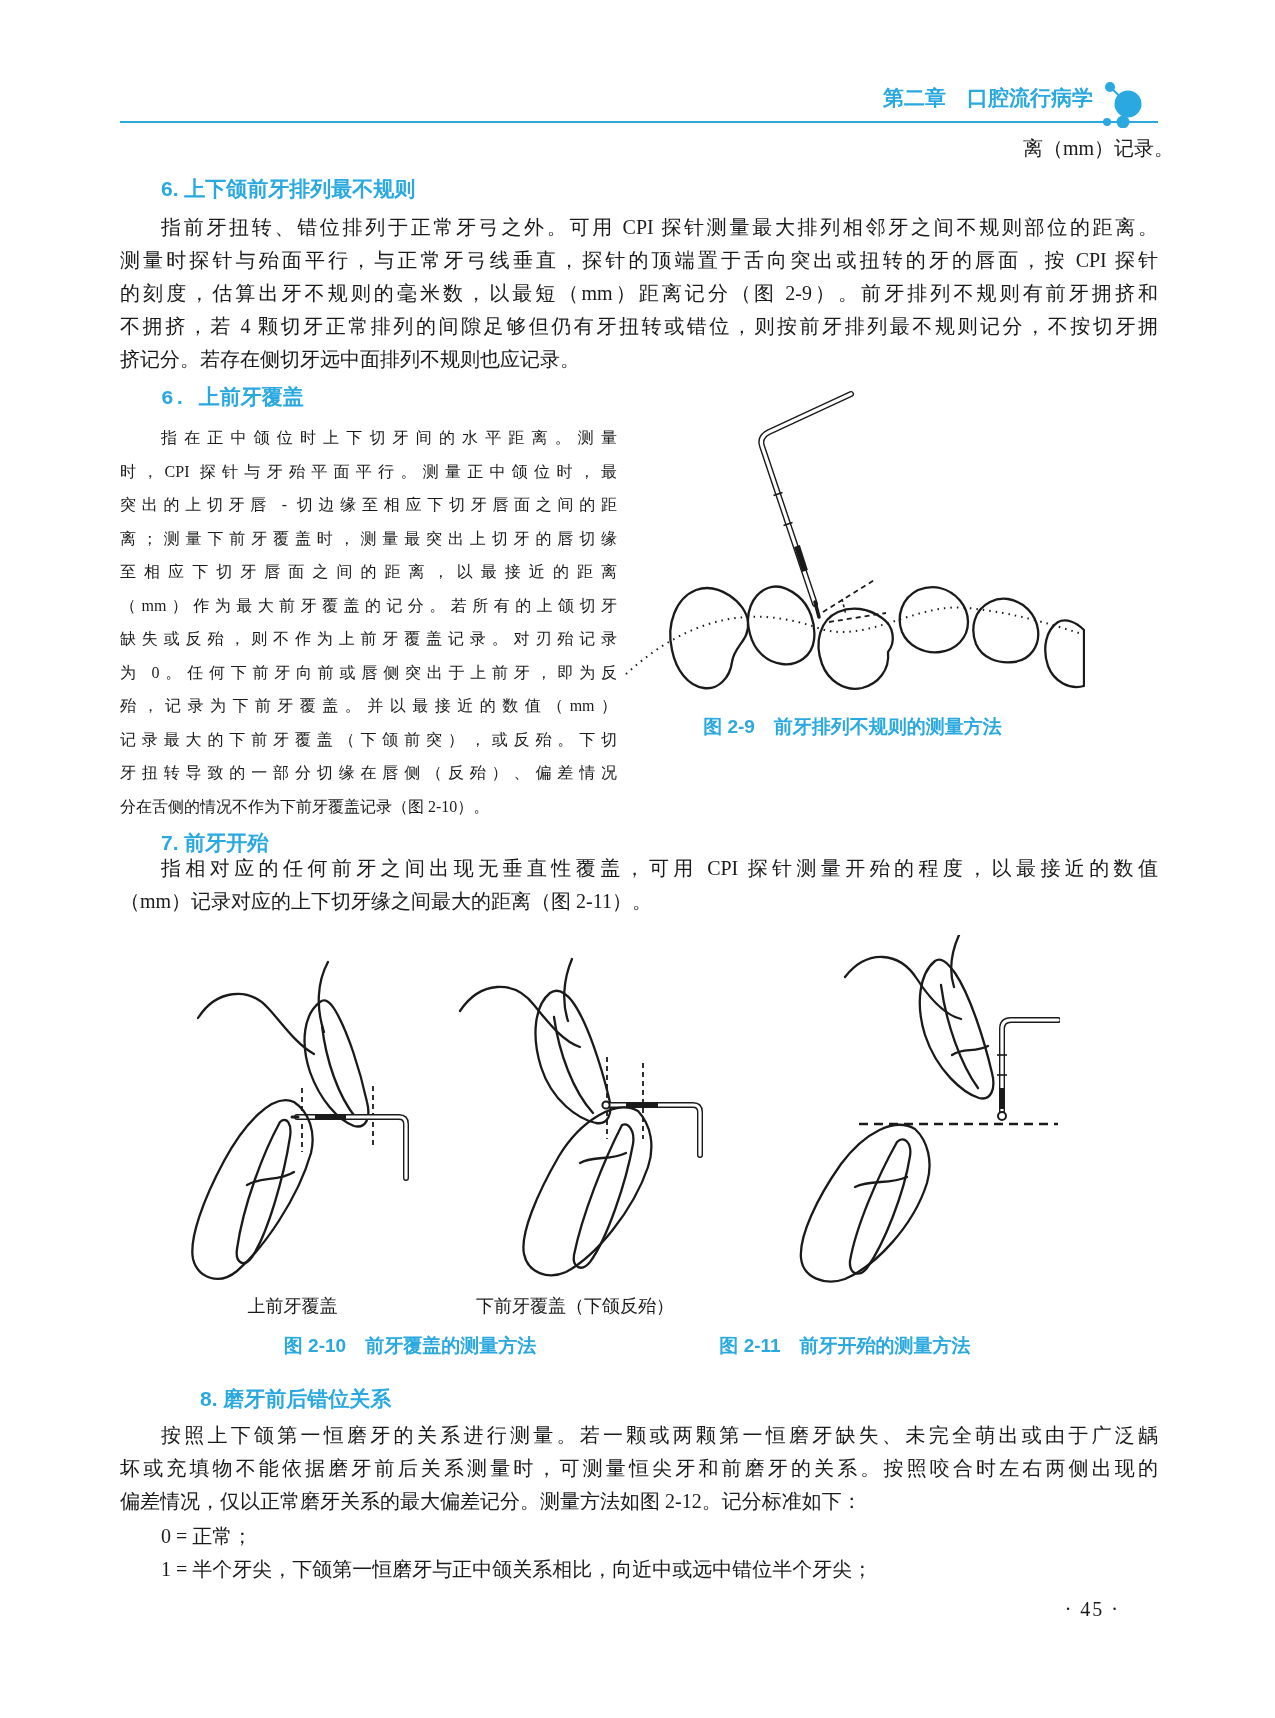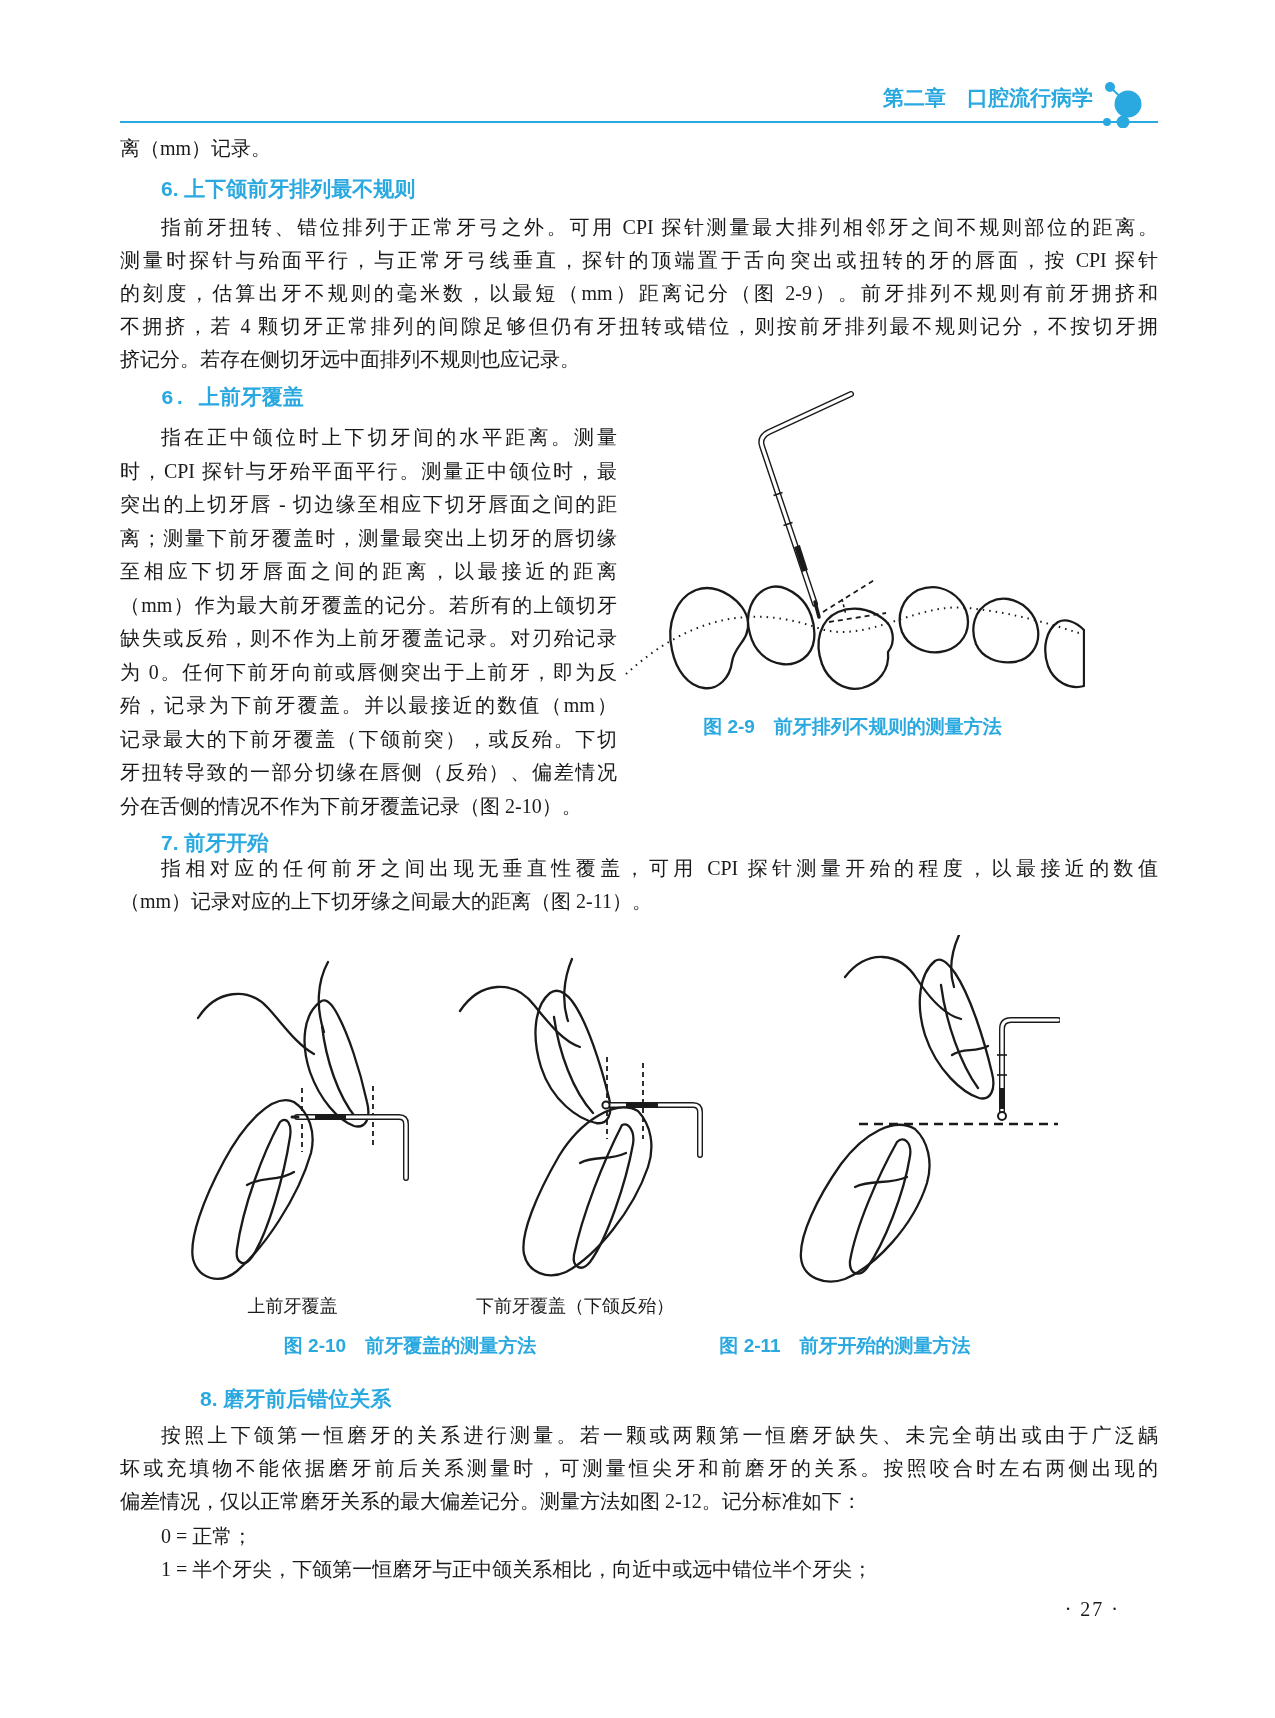--- a/index.html
+++ b/index.html
@@ -3,21 +3,21 @@
 <meta charset="utf-8">
 <style>
   :root { --accent:#29a9e0; --ink:#1a1a1a; }
   html,body { margin:0; padding:0; background:#ffffff; }
   .page {
     position:relative; width:1275px; height:1718px; background:#fff; overflow:hidden;
     font-family:"Liberation Serif","DejaVu Serif",serif; color:var(--ink);
   }
   .abs { position:absolute; }
   .body-line { font-size:20px; line-height:33px; color:var(--ink); }
-  .col-line  { font-size:20px; line-height:33.5px; color:var(--ink); }
+  .col-line  { font-size:16px; line-height:33.5px; color:var(--ink); }
   .jl  { text-align:justify; text-align-last:justify; }
   .ind { text-indent:41px; }
   .hd  { font-family:"Liberation Sans","DejaVu Sans",sans-serif; font-weight:bold;
          color:var(--accent); font-size:21px; line-height:26px; }
   .cap { font-family:"Liberation Sans","DejaVu Sans",sans-serif; font-weight:bold;
          color:var(--accent); font-size:19px; text-align:center; }
   .figlabel { font-size:18px; text-align:center; color:var(--ink); }
   .header-title { font-family:"Liberation Sans","DejaVu Sans",sans-serif; font-weight:bold;
          color:var(--accent); font-size:21px;margin-left:33px; }
   .rule { background:var(--accent); height:2px; }
@@ -44,21 +44,21 @@
     <line x1="30" y1="26" x2="25" y2="44" stroke="#29a9e0" stroke-width="2"></line>
     <line x1="25" y1="44" x2="9" y2="44" stroke="#29a9e0" stroke-width="1.6"></line>
     <circle cx="12" cy="9" r="5" fill="#29a9e0"></circle>
     <circle cx="30" cy="26" r="13.5" fill="#29a9e0"></circle>
     <circle cx="25" cy="44" r="6.5" fill="#29a9e0"></circle>
     <circle cx="9" cy="44" r="4" fill="#29a9e0"></circle>
   </svg>
 
   <div class="abs rule" style="top:121px; left:120px; width:1038px;"></div>
 
-  <div class="abs body-line" style="left:120px; top:132px; width:1038px;">离（mm）记录。</div>
+  <div class="abs body-line" style="left:136px; top:132px; width:1038px;text-align:right;">离（mm）记录。</div>
 
   <div class="abs hd" style="left:161px; top:176px;">6. 上下颌前牙排列最不规则</div>
   <div class="abs" style="left:120px; top:211px; width:1038px;">
     <div class="body-line jl ind">指前牙扭转、错位排列于正常牙弓之外。可用 CPI 探针测量最大排列相邻牙之间不规则部位的距离。</div>
     <div class="body-line jl">测量时探针与殆面平行，与正常牙弓线垂直，探针的顶端置于舌向突出或扭转的牙的唇面，按 CPI 探针</div>
     <div class="body-line jl">的刻度，估算出牙不规则的毫米数，以最短（mm）距离记分（图 2-9）。前牙排列不规则有前牙拥挤和</div>
     <div class="body-line jl">不拥挤，若 4 颗切牙正常排列的间隙足够但仍有牙扭转或错位，则按前牙排列最不规则记分，不按切牙拥</div>
     <div class="body-line">挤记分。若存在侧切牙远中面排列不规则也应记录。</div>
   </div>
 
@@ -165,15 +165,15 @@
 
   <div class="abs hd" style="left:161px; top:1386px;margin-left:39px;">8. 磨牙前后错位关系</div>
   <div class="abs" style="left:120px; top:1419px; width:1038px;">
     <div class="body-line jl ind">按照上下颌第一恒磨牙的关系进行测量。若一颗或两颗第一恒磨牙缺失、未完全萌出或由于广泛龋</div>
     <div class="body-line jl">坏或充填物不能依据磨牙前后关系测量时，可测量恒尖牙和前磨牙的关系。按照咬合时左右两侧出现的</div>
     <div class="body-line">偏差情况，仅以正常磨牙关系的最大偏差记分。测量方法如图 2-12。记分标准如下：</div>
   </div>
   <div class="abs body-line ind" style="left:120px; top:1520px; width:1038px;">0 = 正常；</div>
   <div class="abs body-line ind" style="left:120px; top:1553px; width:1038px;">1 = 半个牙尖，下颌第一恒磨牙与正中颌关系相比，向近中或远中错位半个牙尖；</div>
 
-  <div class="abs pagenum" style="top:1598px; right:155px;">· 27 ·</div>
+  <div class="abs pagenum" style="top:1598px; right:155px;">· 45 ·</div>
 
 </div>
 
 </body></html>

